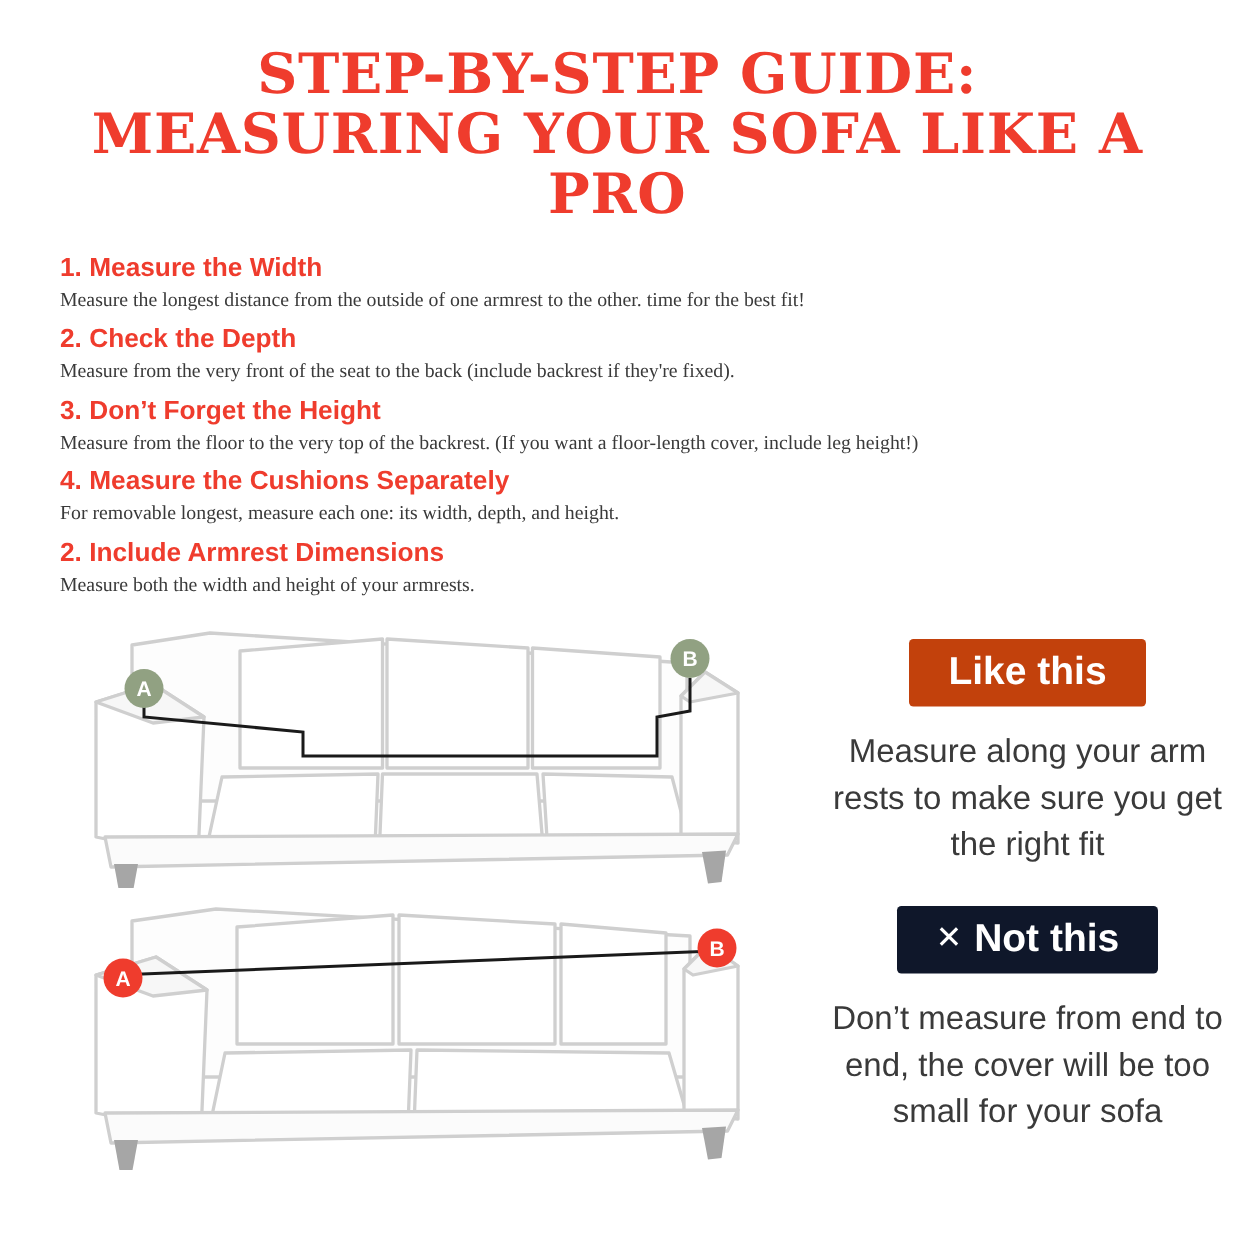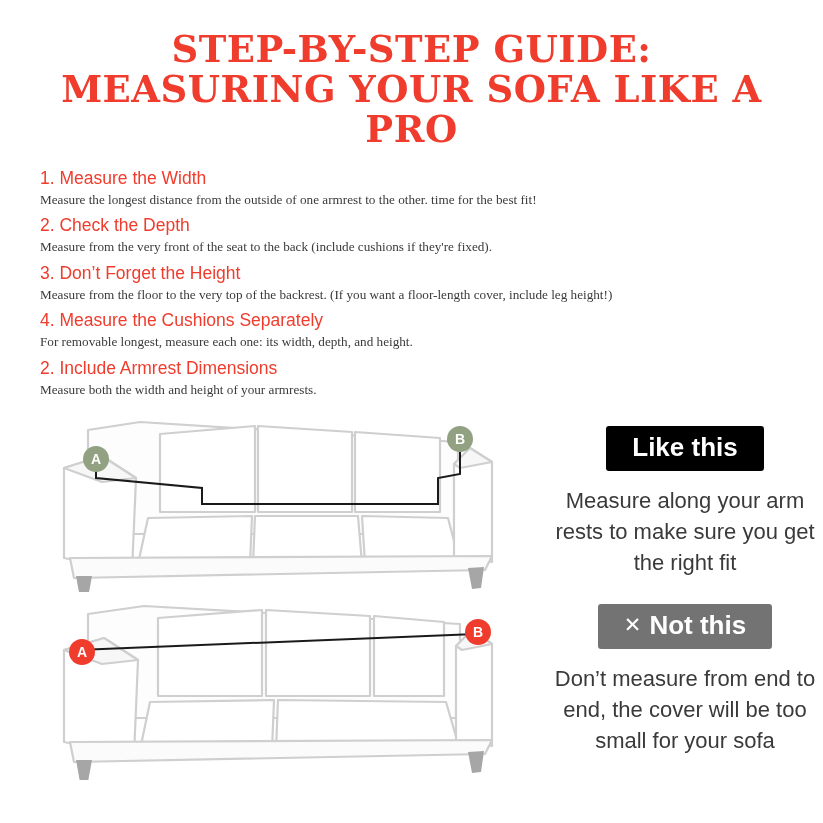--- a/index.html
+++ b/index.html
@@ -39,21 +39,21 @@
   .title-line.l2 { font-size: 37px; }
 
   
   .steps {
     margin-top: 18px;
   }
   .step { margin-bottom: 7px; }
   .step-head {
     color: #ef3c2d;
     font-size: 17.5px;
-    font-weight: 400;
+    font-weight: 700;
     margin: 0 0 3px 0;
   }
   .step-body {
     color: #3a3a3a;
     font-size: 13.2px;
     margin: 0;
     line-height: 1.25;
     font-family: Liberation Serif, serif;
   }
 
@@ -83,22 +83,22 @@
 
   .badge {
     display: inline-block;
     color: #ffffff;
     font-size: 26px;
     font-weight: 700;
     padding: 7px 26px 9px 26px;
     border-radius: 3px;
     line-height: 1.1;
   }
-  .badge-like { background: #000000; }
-  .badge-not { background: #737373; }
+  .badge-like { background: #c2410c; }
+  .badge-not { background: #0f172a; }
   .badge-x {
     font-size: 21px;
     font-weight: 400;
     margin-right: 8px;
     vertical-align: 2px;
   }
   .panel-text {
     margin-top: 14px;
     font-size: 22px;
     color: #3a3a3a;
@@ -115,21 +115,21 @@
     <div class="title-line l2">MEASURING YOUR SOFA LIKE A PRO</div>
   </div>
 
   <div class="steps">
     <div class="step">
       <p class="step-head">1. Measure the Width</p>
       <p class="step-body">Measure the longest distance from the outside of one armrest to the other. time for the best fit!</p>
     </div>
     <div class="step">
       <p class="step-head">2. Check the Depth</p>
-      <p class="step-body">Measure from the very front of the seat to the back (include cushions if they're fixed).</p>
+      <p class="step-body">Measure from the very front of the seat to the back (include backrest if they're fixed).</p>
     </div>
     <div class="step">
       <p class="step-head">3.  Don’t Forget the Height</p>
       <p class="step-body">Measure from the floor to the very top of the backrest. (If you want a floor-length cover, include leg height!)</p>
     </div>
     <div class="step">
       <p class="step-head">4. Measure the Cushions Separately</p>
       <p class="step-body">For removable longest, measure each one: its width, depth, and height.</p>
     </div>
     <div class="step">

